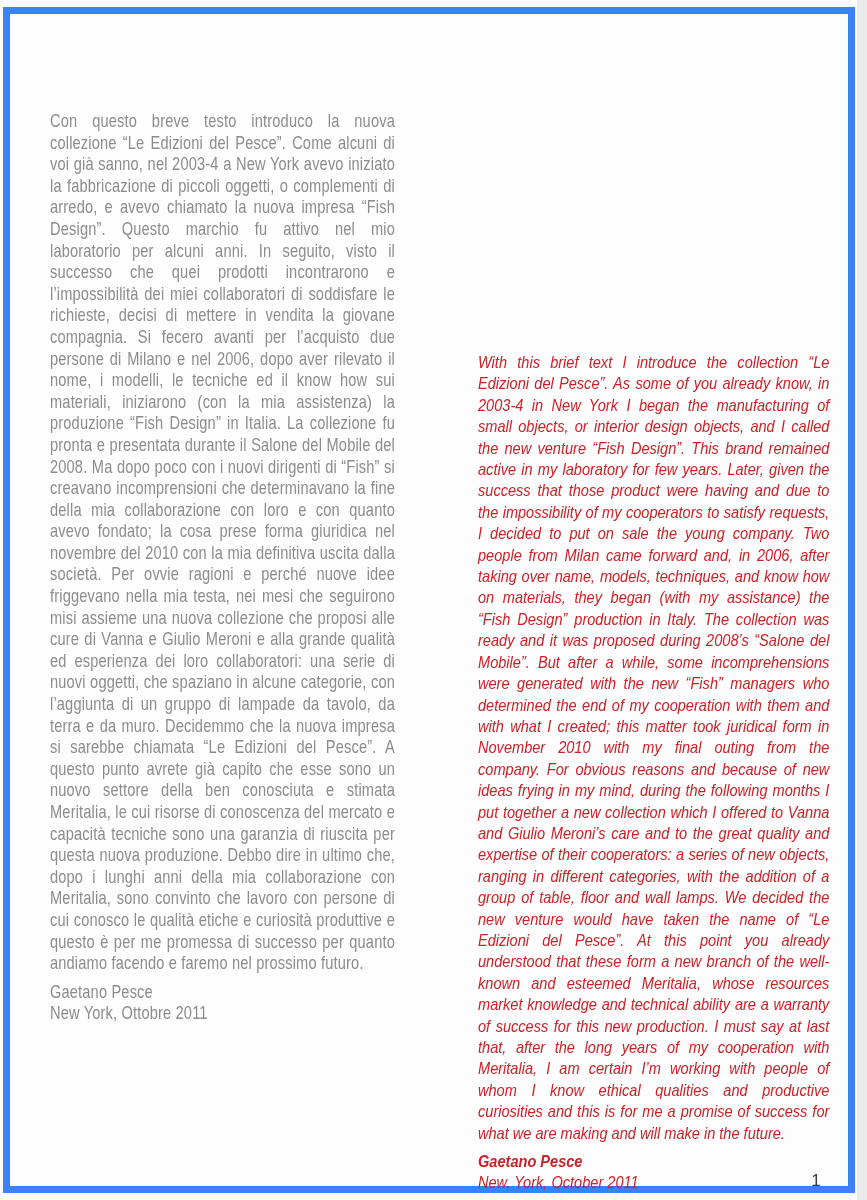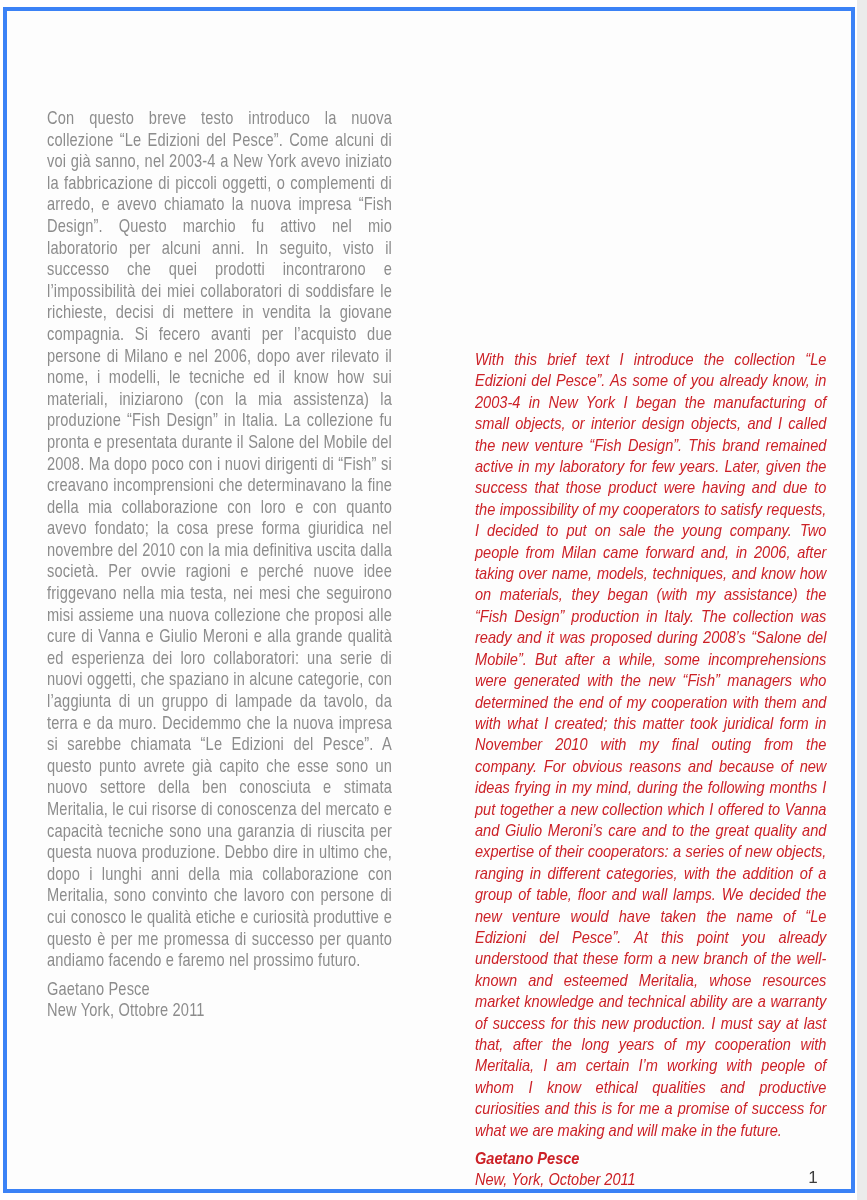--- a/index.html
+++ b/index.html
@@ -16,21 +16,21 @@
     left: 857px; top: 0;
     width: 10px; height: 1200px;
     background: #ebebeb;
   }
   .page {
     position: absolute;
     left: 3px; top: 7px;
     width: 852px; height: 1186px;
     box-sizing: border-box;
     background: #fdfdfd;
-    border: 4px solid #3b82f6;
+    border: 7px solid #3b82f6;
   }
   .col {
     position: absolute;
     transform-origin: 0 0;
     text-align: justify;
   }
   .col-left {
     left: 40px; top: 96px;
     width: 448px;
     transform: scaleX(0.77);

